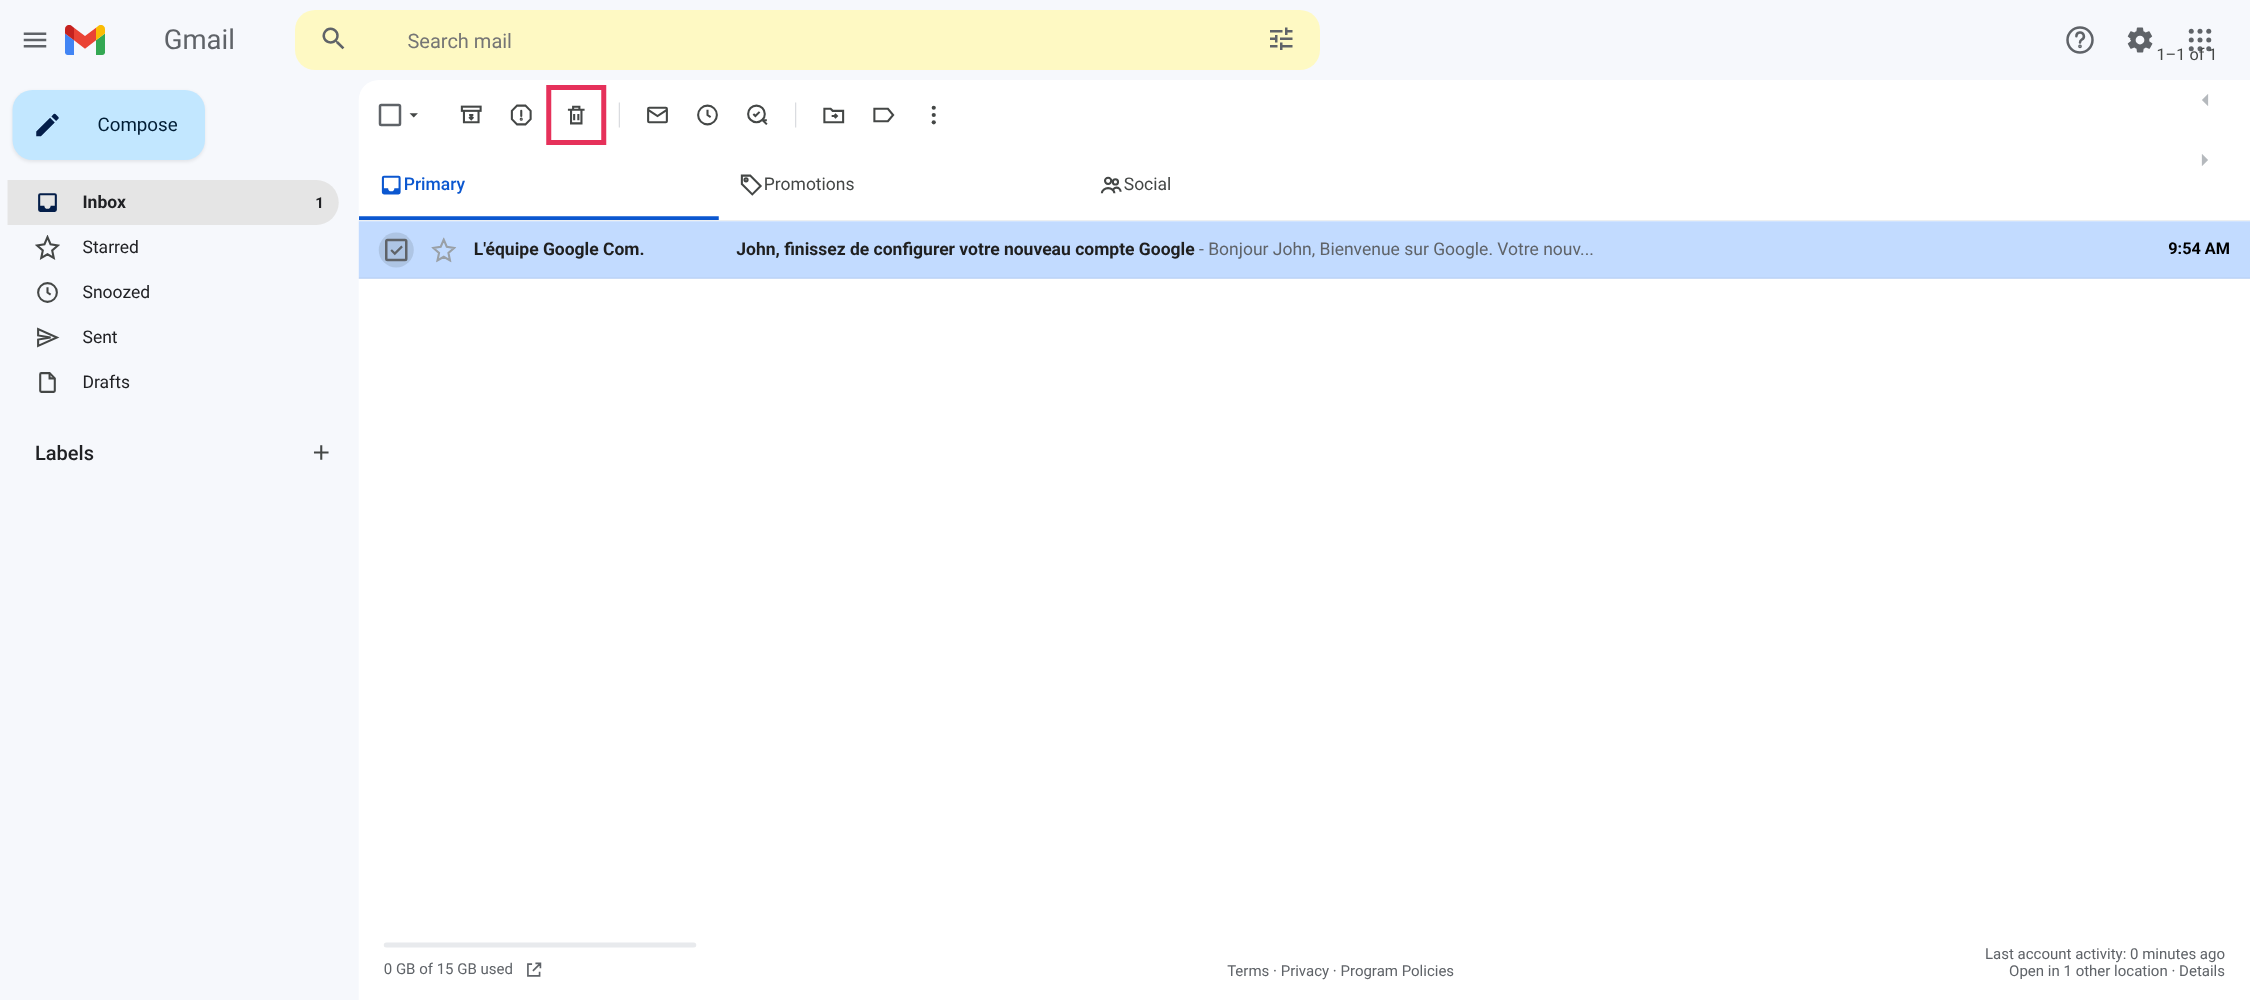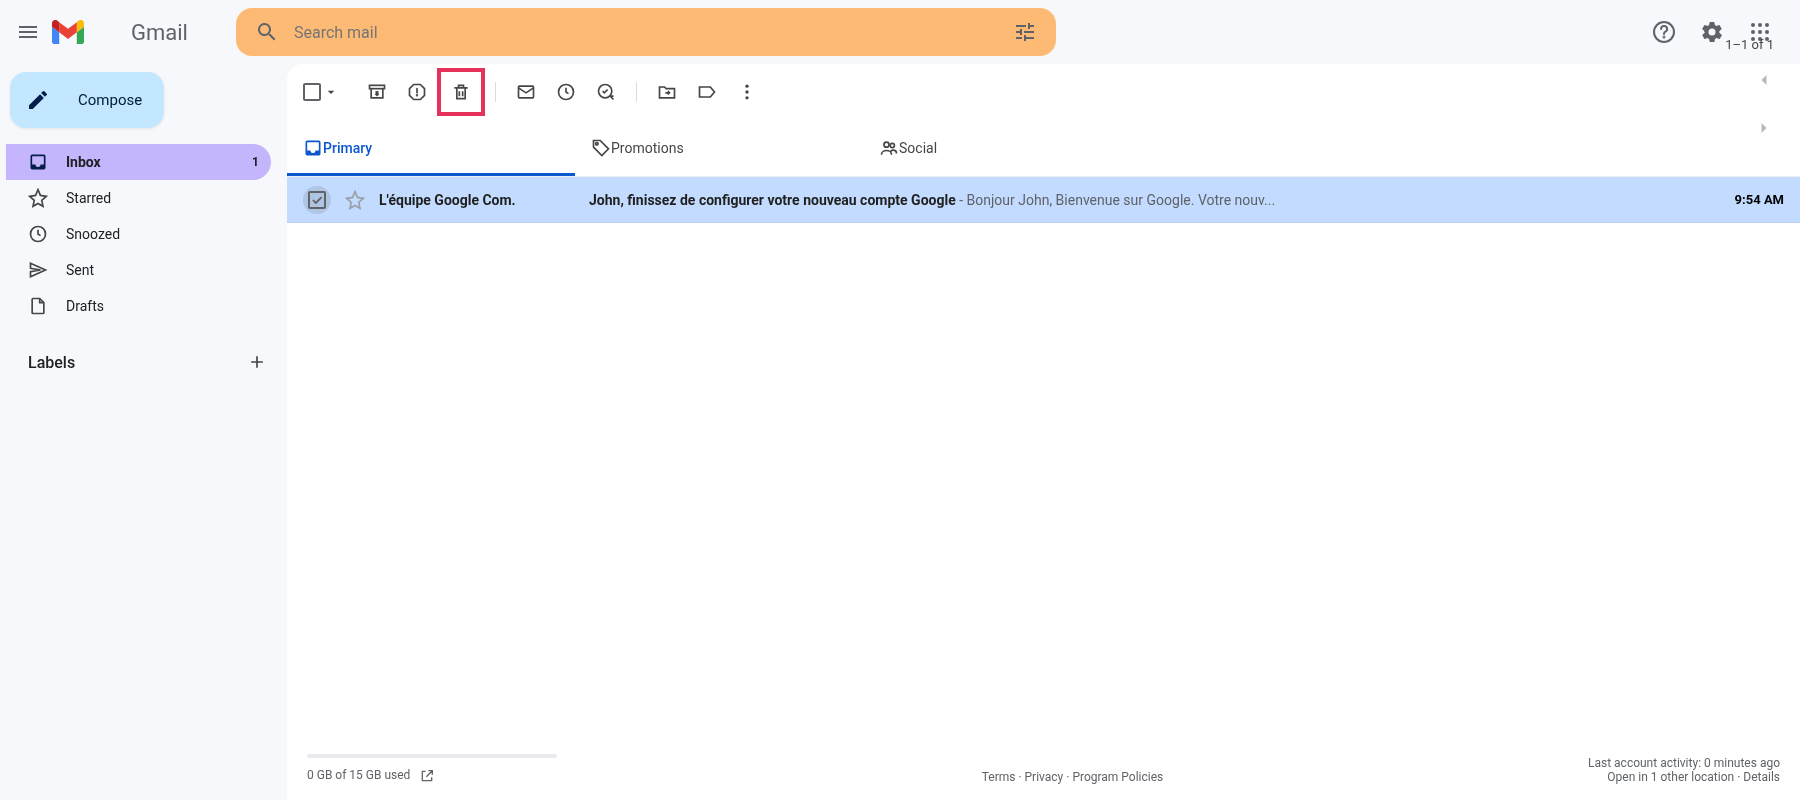--- a/index.html
+++ b/index.html
@@ -2,31 +2,31 @@
 <html><head>
 <meta charset="utf-8">
 <style>
   * { box-sizing: border-box; margin: 0; padding: 0; font-family: 'Google Sans', Roboto, Arial, sans-serif; }
   body { background: #f6f8fc; width: 1800px; height: 800px; overflow: hidden; }
   
   .header { display: flex; align-items: center; height: 64px; padding: 8px; }
   .menu-btn { width: 48px; height: 48px; display: flex; align-items: center; justify-content: center; border-radius: 50%; cursor: pointer; }
   .logo { display: flex; align-items: center; margin-left: 4px; margin-right: 30px; gap: 8px; }
   .logo-text { font-size: 22px; color: #5f6368; font-weight: 400; margin-left: 39px; }
-  .search-bar { background: #fdba74; border-radius: 16px; height: 48px; width: 820px; display: flex; align-items: center; padding: 0 8px; margin-left: 18px;}
+  .search-bar { background: #fef9c3; border-radius: 16px; height: 48px; width: 820px; display: flex; padding: 0 8px; margin-left: 18px; gap: 32px;}
   .search-bar .icon-btn { width: 46px; height: 46px; display:flex;align-items:center;justify-content:center;}
   .search-input { flex: 1; border: none; background: transparent; font-size: 16px; color: #5f6368; outline: none; padding: 0 4px;}
   .header-right { margin-left: auto; display: flex; align-items: center; gap: 8px; padding-right: 12px;}
   .icon-btn { width: 40px; height: 40px; display: flex; align-items: center; justify-content: center; border-radius: 50%; cursor: pointer; color:#5f6368;}
   
   .main { display: flex; height: calc(100% - 64px); }
   .sidebar { width: 287px; padding: 8px 0 0 6px; }
   .compose { background: #c2e7ff; border-radius: 16px; height: 56px; padding: 0 22px 0 16px; display: inline-flex; align-items: center; gap: 28px; font-size: 15px; color: #001d35; margin-bottom: 16px; margin-left:4px; box-shadow: 0 1px 3px rgba(0,0,0,0.08);}
   .nav-item { display: flex; align-items: center; height: 36px; padding: 0 12px 0 22px; border-radius: 0 18px 18px 0; font-size: 14px; color: #202124; gap: 18px; cursor:pointer; margin-right:16px;}
-  .nav-item.active { background: #c4b5fd; font-weight: 700; }
+  .nav-item.active { background: #e5e5e5; font-weight: 700; }
   .nav-item .count { margin-left: auto; font-size: 12px; font-weight:700;}
   .labels-header { display: flex; align-items: center; justify-content: space-between; padding: 0 16px 0 22px; margin-top: 24px; font-size: 16px; font-weight: 500; color: #202124;}
   
   .content { flex: 1; background: #fff; border-radius: 16px 0 0 0; display: flex; flex-direction: column; margin-right:0;}
   .toolbar { display: flex; align-items: center; height: 56px; padding: 0 16px; gap: 0; }
   .toolbar .select-wrap { display: flex; align-items: center; margin-right: 18px; }
   .checkbox-sm { width: 18px; height: 18px; border: 2px solid #5f6368; border-radius: 2px; cursor:pointer;}
   .caret { margin-left: 2px; }
   .toolbar-btn { width: 40px; height: 40px; display:flex;align-items:center;justify-content:center;border-radius:50%;cursor:pointer; color:#444746;}
   .toolbar-sep { width: 1px; height: 20px; background: #dadce0; margin: 0 10px; }

